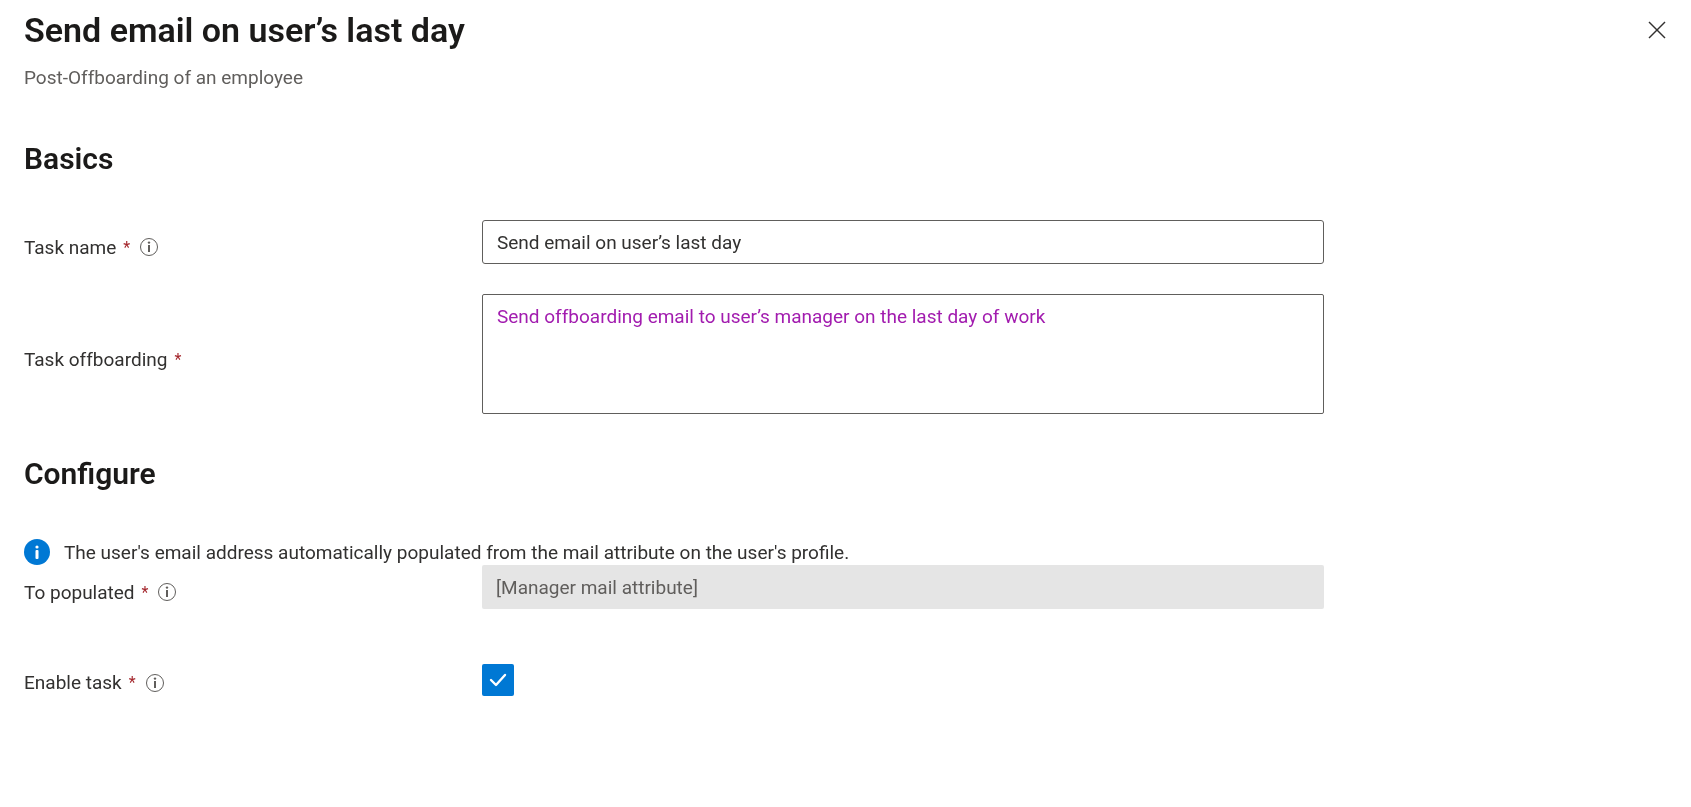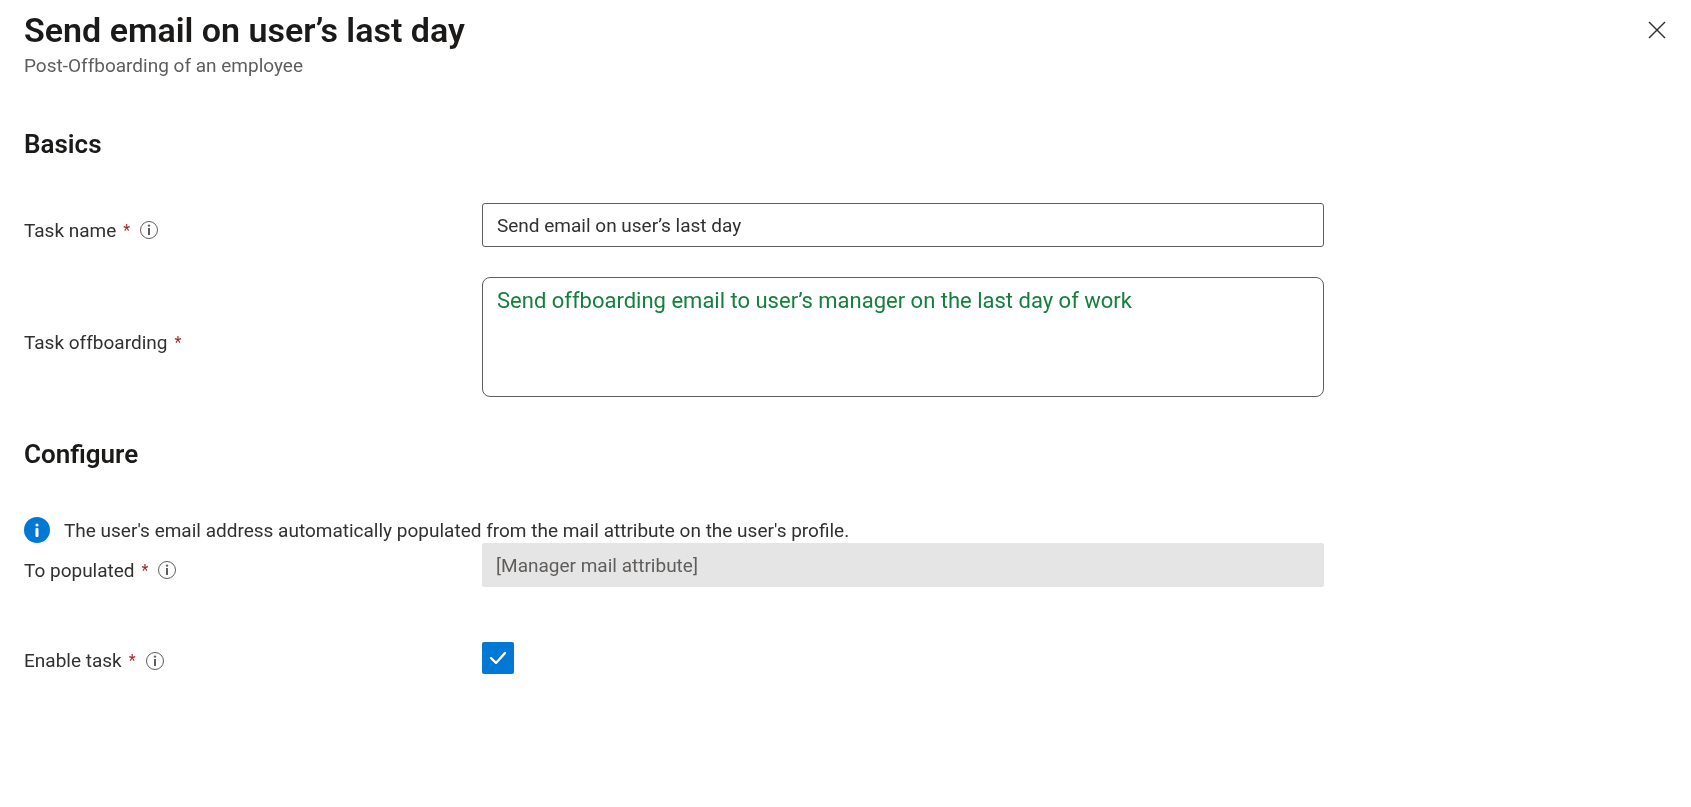--- a/index.html
+++ b/index.html
@@ -16,35 +16,35 @@
       align-items: flex-start;
     }
     .title {
       font-size: 34px;
       font-weight: 600;
       color: #1b1a19;
     }
     .subtitle {
       font-size: 19px;
       color: #605e5c;
-      margin-top: 4px;
+      margin-top: 16px;
     }
     .close-btn {
       width: 32px;
       height: 32px;
       display: flex;
       align-items: center;
       justify-content: center;
       cursor: pointer;
       color: #323130;
       margin-top: 4px;
       margin-right: -6px;
     }
     .section-heading {
-      font-size: 26px;
+      font-size: 30px;
       font-weight: 600;
       margin-top: 52px;
       margin-bottom: 44px;
       color: #1b1a19;
     }
     .section-heading.configure {
       margin-top: 42px;
     }
     .form-row {
       display: flex;
@@ -88,25 +88,25 @@
       padding: 0 14px;
       font-size: 19px;
       font-family: inherit;
       color: #323130;
       outline: none;
     }
     .textarea-input {
       width: 842px;
       height: 120px;
       border: 1px solid #605e5c;
-      border-radius: 8px;
+      border-radius: 2px;
       padding: 10px 14px;
-      font-size: 22px;
+      font-size: 19px;
       font-family: inherit;
-      color: #15803d;
+      color: #a21caf;
       outline: none;
       resize: none;
     }
     .readonly-input {
       width: 842px;
       height: 44px;
       background: #e5e5e5;
       border: none;
       border-radius: 2px;
       padding: 0 14px;

